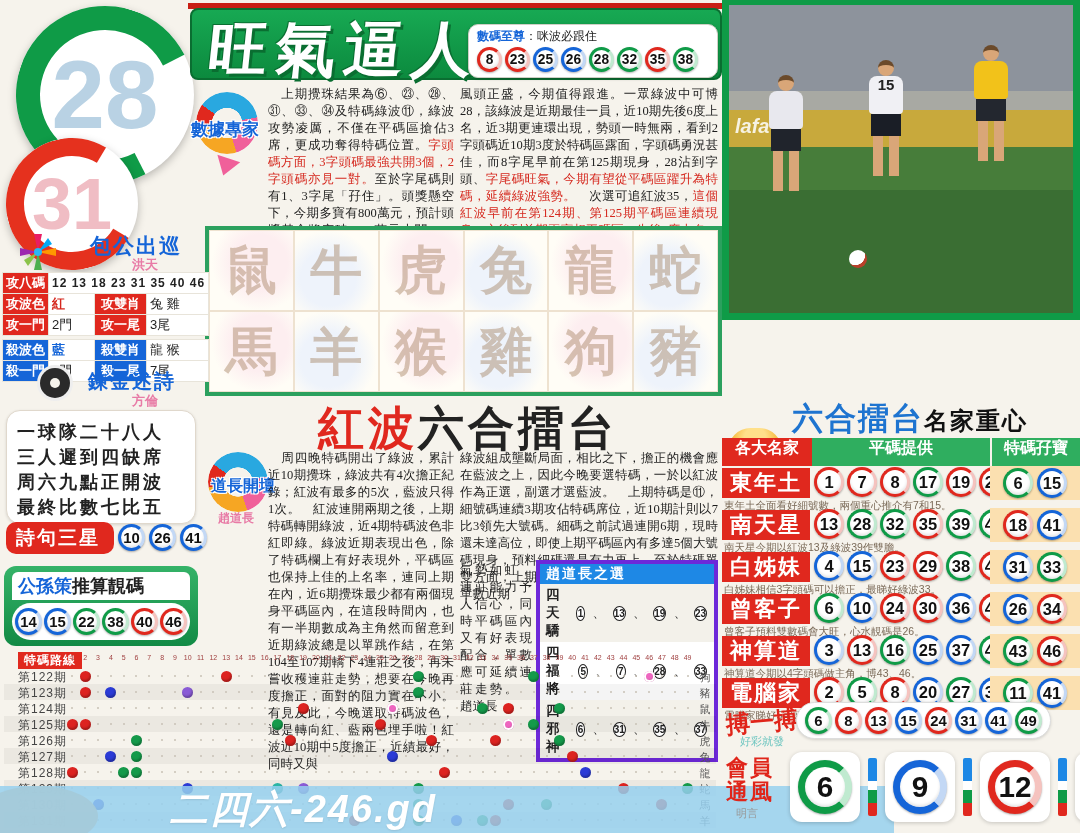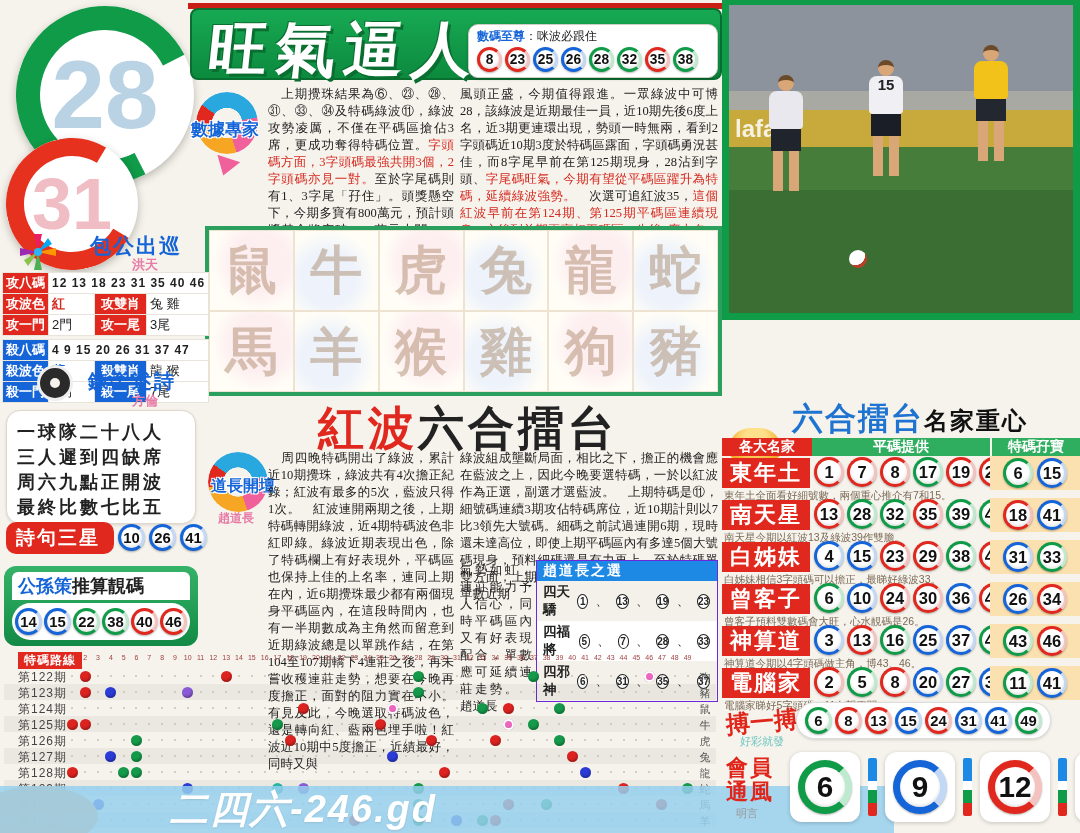--- a/index.html
+++ b/index.html
@@ -80,21 +80,21 @@
   
   #zgrid { border:4px solid #2ba05e; outline:2px solid #8fd6ae; outline-offset:-8px; background:#fffdf6; display:grid; grid-template-columns:repeat(6,1fr); grid-template-rows:1fr 1fr; }
   .zcell { border:1px solid #eee2d0; display:flex; align-items:center; justify-content:center; position:relative; overflow:hidden; }
   .zcell:nth-child(odd){ background:radial-gradient(circle at 60% 40%, #fdeef0 0 40%, #fffdf6 70%); }
   .zcell:nth-child(even){ background:radial-gradient(circle at 40% 60%, #eef3fb 0 40%, #fffdf6 70%); }
   .zchar { font-family:"DejaVu Serif", serif; font-size:52px; color:rgba(150,110,70,.38); font-weight:bold; }
 
   
   #rw-title { font-size:46px; font-weight:bold; letter-spacing:4px; white-space:nowrap; }
   #rw-title .r { color:#e0281e; }
-  #pickbox { border:1px solid #6d28d9; background:#fff; font-size:13.5px; }
+  #pickbox { border:4px solid #6d28d9; background:#fff; font-size:13.5px; }
   #pickbox .hd { background:#1e88e5; color:#fff; font-weight:bold; padding:1px 6px; font-size:14px; letter-spacing:2px; }
   #pickbox .row { display:flex; align-items:center; gap:6px; padding:2px 6px; }
   #pickbox .row:nth-child(odd){ background:#f3f1ea; }
   #pickbox .lbl { font-weight:bold; }
 
   
   #chart { font-size:12px; }
   .ch-row { position:absolute; left:0; height:16px; width:712px; }
   .ch-row.shade { background:rgba(0,0,0,.045); }
   .ch-label { position:absolute; left:14px; top:1px; width:48px; color:#444; letter-spacing:1px; white-space:nowrap; }
@@ -110,30 +110,30 @@
   #watermark { background:rgba(150,208,238,.85); display:flex; align-items:center; }
   #watermark .wm-text { color:#fff; font-weight:bold; font-size:38px; letter-spacing:2px; text-shadow:0 1px 2px rgba(0,0,0,.1); font-style:italic; }
 
   
   #photo { border:7px solid #0f9b47; border-top-width:5px; background:linear-gradient(#8d939c 0 28%, #a8a9a3 28% 34%, #c8a93c 34% 46%, #477d3a 46% 60%, #3a6e33 60% 100%); overflow:hidden; }
   .pl { position:absolute; }
   .pl .head { width:16px; height:16px; border-radius:50%; background:#d9a678; margin:0 auto; border-top:5px solid #6b4a2a; }
   .pl .shirt { width:34px; height:38px; border-radius:8px 8px 4px 4px; margin:0 auto; }
   .pl .shorts { width:30px; height:22px; margin:0 auto; }
   .pl .legs { width:26px; height:40px; margin:0 auto; background:linear-gradient(90deg,#d9a678 0 38%, transparent 38% 62%, #d9a678 62%); }
-  .ad-word { color:#fff; font-weight:bold; font-size:24px; opacity:.85; }
+  .ad-word { color:#fff; font-weight:bold; font-size:20px; opacity:.85; font-style:italic; }
 
   
   #caption-bubble { background:#fff; border:1px solid #ccc; border-radius:12px; box-shadow:0 1px 3px rgba(0,0,0,.2); font-size:12px; line-height:17px; padding:5px 8px; font-family:"Liberation Serif", serif; }
   .blue-bar { background:#1e88e5; color:#fff; font-weight:bold; font-size:13px; padding:1px 6px; letter-spacing:1px; }
   .yellow-lab { background:#fbf0c0; font-weight:bold; font-size:14px; padding:0 4px; }
   #arena-title .blue { color:#1e74d0; font-weight:bold; font-size:31px; letter-spacing:2px; }
   #arena-title .black { color:#111; font-size:24px; font-weight:bold; letter-spacing:2px; }
   #arena { width:358px; }
-  #arena .hdr { display:flex; height:18px; font-size:14px; font-weight:bold; color:#fff; text-align:center;align-items:flex-end; }
+  #arena .hdr { display:flex; height:28px; font-size:16px; font-weight:bold; color:#fff; text-align:center; }
   #arena .hdr .h1 { width:90px; background:#e0281e; } 
   #arena .hdr .h2 { width:178px; background:#2fae5f; }
   #arena .hdr .h3 { flex:1; background:#2fae5f; margin-left:2px; }
   .ar-row { position:relative; height:42px; margin-top:0; }
   .ar-name { position:absolute; left:0; top:2px; width:88px; height:30px; background:#e0281e; color:#fff; font-weight:bold; font-size:22px; display:flex; align-items:center; justify-content:center; letter-spacing:2px; }
   .ar-balls { position:absolute; left:92px; top:1px; --bs:30px; }
   .ar-spec { position:absolute; left:268px; top:0; width:90px; height:34px; background:#fbe0b0; display:flex; align-items:center; justify-content:center; gap:4px; --bs:30px; }
   .ar-note { position:absolute; left:2px; top:33px; font-size:10.5px; color:#7a6a58; white-space:nowrap; }
   #bo-label { color:#e0251a; font-weight:bold; font-size:24px; transform:rotate(-5deg); font-family:"DejaVu Serif", serif; }
   #bo-pill { background:#fff; border:1px solid #ddd; border-radius:20px; padding:4px 8px; box-shadow:0 1px 3px rgba(0,0,0,.15); --bs:27px; }
@@ -255,24 +255,20 @@
           <td>兔 雞</td>
         </tr>
     <tr>
           <td class="lr">攻一門</td>
           <td>2門</td>
           <td class="lr">攻一尾</td>
           <td>3尾</td>
         </tr>
     <tr style="height:4px;">
           <td colspan="4" style="background:transparent; border:none; height:4px; padding:0;"></td>
-        </tr>
-    <tr>
-          <td class="lb">殺八碼</td>
-          <td class="nums" colspan="3">4 9 15 20 26 31 37 47</td>
         </tr>
     <tr>
           <td class="lb">殺波色</td>
           <td class="valblue">藍</td>
           <td class="lb">殺雙肖</td>
           <td>龍 猴</td>
         </tr>
     <tr>
           <td class="lb">殺一門</td>
           <td>4門</td>

